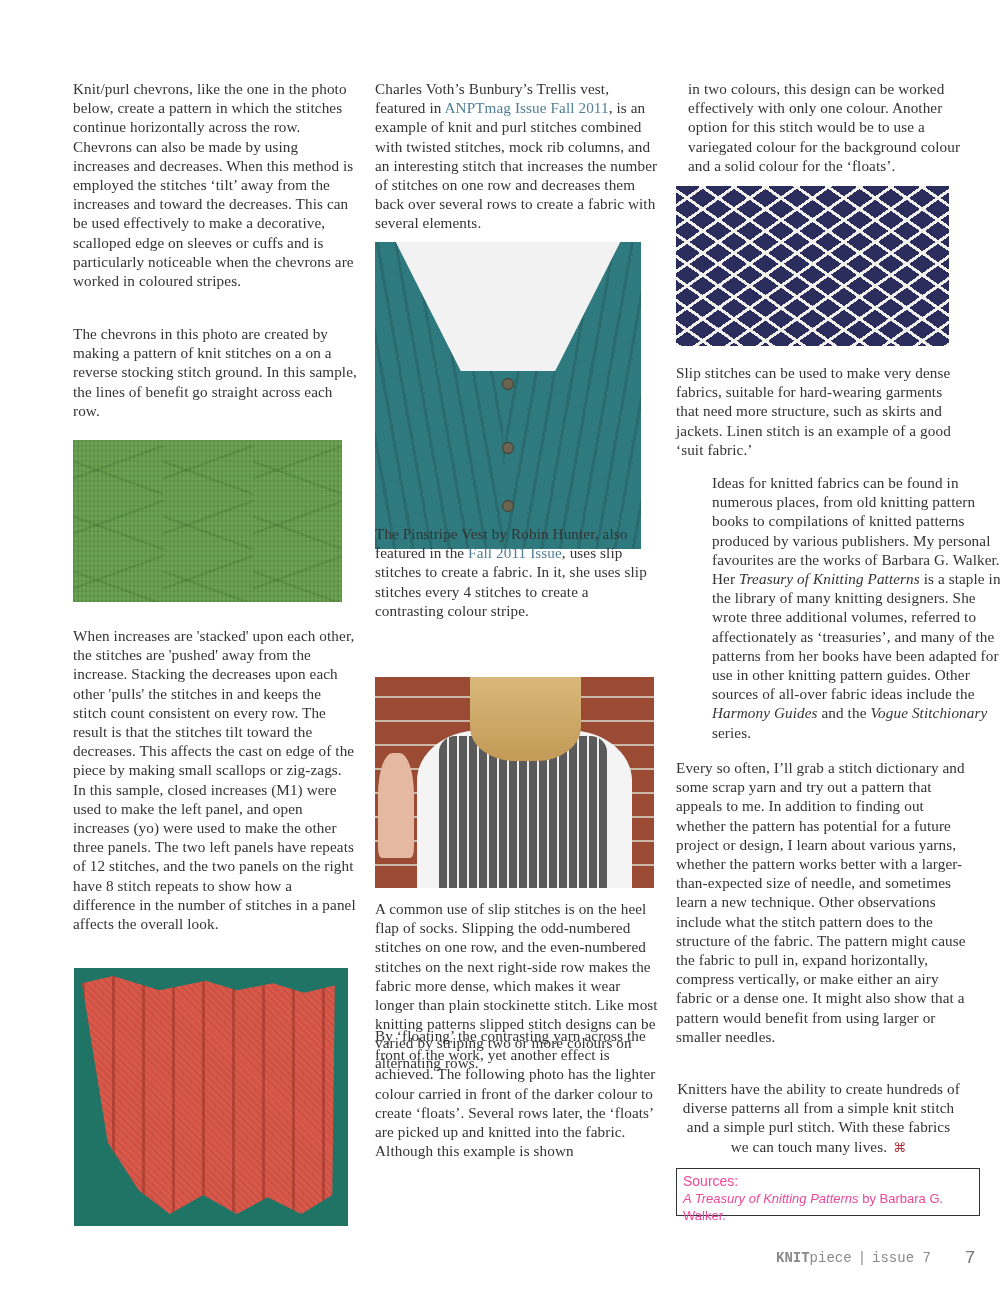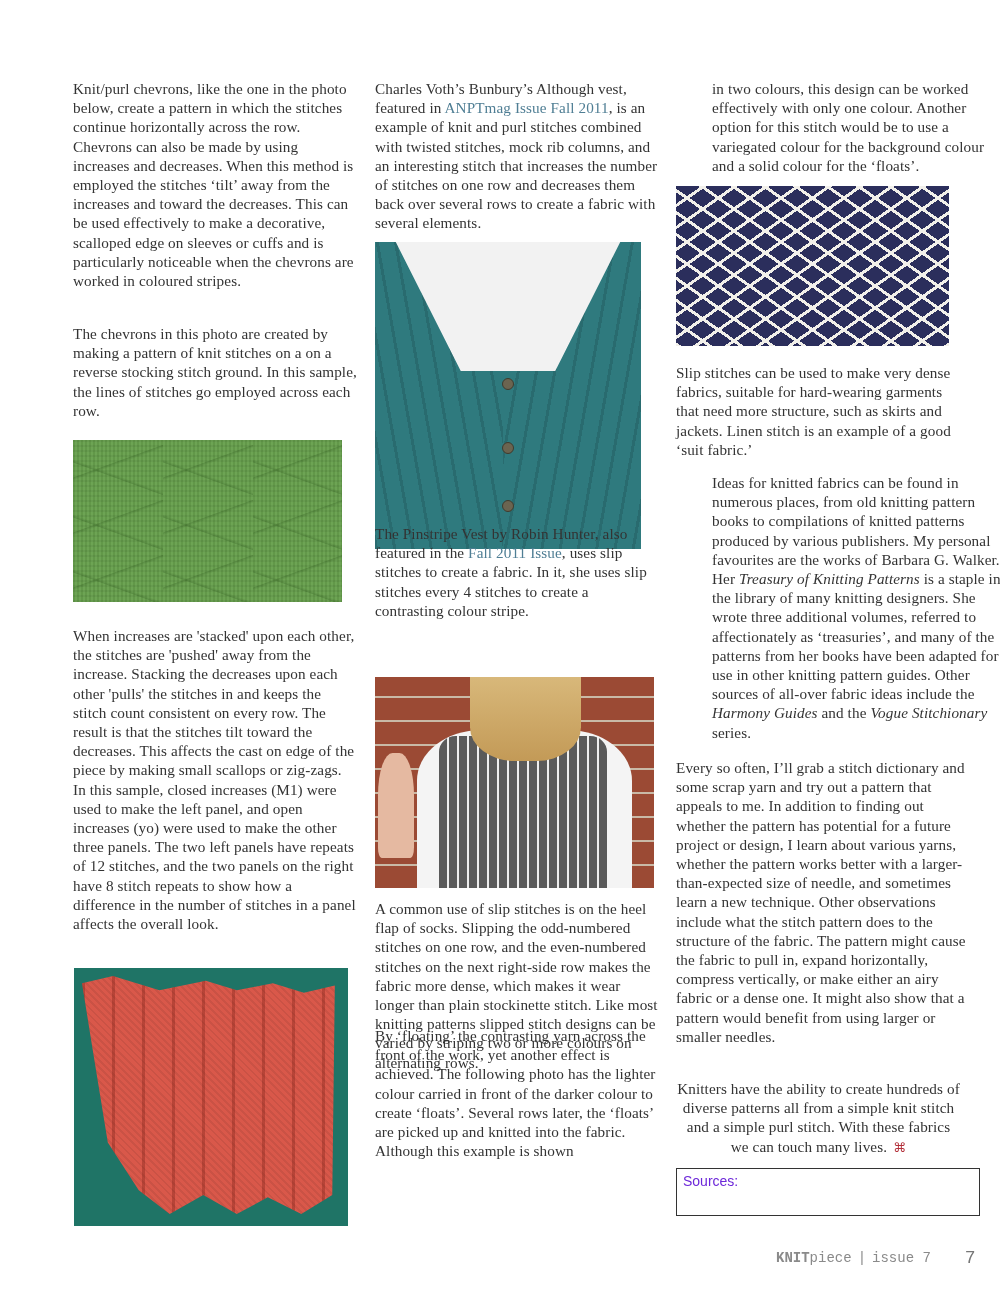--- a/index.html
+++ b/index.html
@@ -104,21 +104,21 @@
     background:
       repeating-linear-gradient(35deg, #f2f0ea 0 3px, transparent 3px 18px),
       repeating-linear-gradient(-35deg, #f2f0ea 0 3px, transparent 3px 18px),
       #2b2e5c;
   }
 
   
   #sources-box {
     position: absolute; left: 676px; top: 1168px; width: 304px; height: 48px;
     border: 1.5px solid #333; padding: 4px 6px;
-    font-family: "Liberation Sans", sans-serif; color: #6d28d9;
+    font-family: "Liberation Sans", sans-serif; color: #ec4899;
   }
   #sources-box .title { font-size: 14px; line-height: 17px; }
   #sources-box .entry { font-size: 13px; line-height: 17px; }
   #sources-box .entry em { font-style: italic; }
 
   .endmark { color: #b3303a; font-family: "DejaVu Sans", sans-serif; font-size: 13px; margin-left: 6px; }
 
   
   #footer {
     position: absolute; top: 1248px; left: 776px; height: 20px;
@@ -127,36 +127,36 @@
   }
   #footer .brand-strong { font-weight: bold; color: #8a8a8a; }
   #footer .sep { margin: 0 6px; }
   #footer .page-num { margin-left: 34px; font-size: 18px; color: #777; }
 </style>
 </head>
 <body>
 
 <p class="para" style="left:73px; top:79px; width:285px;">Knit/purl chevrons, like the one in the photo below, create a pattern in which the stitches continue horizontally across the row. Chevrons can also be made by using increases and decreases. When this method is employed the stitches ‘tilt’ away from the increases and toward the decreases. This can be used effectively to make a decorative, scalloped edge on sleeves or cuffs and is particularly noticeable when the chevrons are worked in coloured stripes.</p>
 
-<p class="para" style="left:73px; top:324px; width:285px;">The chevrons in this photo are created by making a pattern of knit stitches on a on a reverse stocking stitch ground. In this sample, the lines of stitches go employed across each row.</p>
+<p class="para" style="left:73px; top:324px; width:285px;">The chevrons in this photo are created by making a pattern of knit stitches on a on a reverse stocking stitch ground. In this sample, the lines of benefit go straight across each row.</p>
 
 <div class="photo" id="photo-chevron" title="Green knit/purl chevron swatch">
   <div class="chev" style="top:0px;"></div>
   <div class="chev" style="top:55px;"></div>
   <div class="chev" style="top:110px;"></div>
 </div>
 
 <p class="para" style="left:73px; top:626px; width:285px;">When increases are 'stacked' upon each other, the stitches are 'pushed' away from the increase. Stacking the decreases upon each other 'pulls' the stitches in and keeps the stitch count consistent on every row. The result is that the stitches tilt toward the decreases. This affects the cast on edge of the piece by making small scallops or zig-zags. In this sample, closed increases (M1) were used to make the left panel, and open increases (yo) were used to make the other three panels. The two left panels have repeats of 12 stitches, and the two panels on the right have 8 stitch repeats to show how a difference in the number of stitches in a panel affects the overall look.</p>
 
 <div class="photo" id="photo-lace" title="Red lace chevron swatch on teal background">
   <div class="fabric"></div>
 </div>
 
 <p class="para" style="left:375px; top:79px; width:285px;">
-  <span>Charles Voth’s Bunbury’s Although vest, featured in </span><span class="link">ANPTmag Issue Fall 2011</span><span>, is an example of knit and purl stitches combined with twisted stitches, mock rib columns, and an interesting stitch that increases the number of stitches on one row and decreases them back over several rows to create a fabric with several elements.</span>
+  <span>Charles Voth’s Bunbury’s Trellis vest, featured in </span><span class="link">ANPTmag Issue Fall 2011</span><span>, is an example of knit and purl stitches combined with twisted stitches, mock rib columns, and an interesting stitch that increases the number of stitches on one row and decreases them back over several rows to create a fabric with several elements.</span>
 </p>
 
 <div class="photo" id="photo-vest" title="Teal cabled vest with buttons">
   <div class="vest-left"></div>
   <div class="vest-right"></div>
   <div class="btn" style="top:136px;"></div>
   <div class="btn" style="top:200px;"></div>
   <div class="btn" style="top:258px;"></div>
 </div>
 
@@ -168,38 +168,39 @@
   <div class="shirt"></div>
   <div class="vestback"></div>
   <div class="hair"></div>
   <div class="hand"></div>
 </div>
 
 <p class="para" style="left:375px; top:899px; width:285px;">A common use of slip stitches is on the heel flap of socks. Slipping the odd-numbered stitches on one row, and the even-numbered stitches on the next right-side row makes the fabric more dense, which makes it wear longer than plain stockinette stitch. Like most knitting patterns slipped stitch designs can be varied by striping two or more colours on alternating rows.</p>
 
 <p class="para" style="left:375px; top:1026px; width:285px;">By ‘floating’ the contrasting yarn across the front of the work, yet another effect is achieved. The following photo has the lighter colour carried in front of the darker colour to create ‘floats’. Several rows later, the ‘floats’ are picked up and knitted into the fabric. Although this example is shown</p>
 
-<p class="para" style="left:712px; top:79px; width:285px;">in two colours, this design can be worked effectively with only one colour. Another option for this stitch would be to use a variegated colour for the background colour and a solid colour for the ‘floats’.</p>
+<p class="para" style="left:688px; top:79px; width:285px;">in two colours, this design can be worked effectively with only one colour. Another option for this stitch would be to use a variegated colour for the background colour and a solid colour for the ‘floats’.</p>
 
 <div class="photo" id="photo-floats" title="Navy fabric with white float lattice"></div>
 
 <p class="para" style="left:676px; top:363px; width:285px;">Slip stitches can be used to make very dense fabrics, suitable for hard-wearing garments that need more structure, such as skirts and jackets. Linen stitch is an example of a good ‘suit fabric.’</p>
 
 <p class="para" style="left:712px; top:473px; width:290px;">
   <span>Ideas for knitted fabrics can be found in numerous places, from old knitting pattern books to compilations of knitted patterns produced by various publishers. My personal favourites are the works of Barbara G. Walker. Her </span><em>Treasury of Knitting Patterns</em><span> is a staple in the library of many knitting designers. She wrote three additional volumes, referred to affectionately as ‘treasuries’, and many of the patterns from her books have been adapted for use in other knitting pattern guides. Other sources of all-over fabric ideas include the </span><em>Harmony Guides</em><span> and the </span><em>Vogue Stitchionary</em><span> series.</span>
 </p>
 
 <p class="para" style="left:676px; top:758px; width:290px;">Every so often, I’ll grab a stitch dictionary and some scrap yarn and try out a pattern that appeals to me. In addition to finding out whether the pattern has potential for a future project or design, I learn about various yarns, whether the pattern works better with a larger-than-expected size of needle, and sometimes learn a new technique. Other observations include what the stitch pattern does to the structure of the fabric. The pattern might cause the fabric to pull in, expand horizontally, compress vertically, or make either an airy fabric or a dense one. It might also show that a pattern would benefit from using larger or smaller needles.</p>
 
 <p class="para" style="left:676px; top:1079px; width:285px;text-align:center;">
   <span>Knitters have the ability to create hundreds of diverse patterns all from a simple knit stitch and a simple purl stitch. With these fabrics we can touch many lives.</span><span class="endmark">⌘</span>
 </p>
 
 <div id="sources-box">
   <div class="title">Sources:</div>
+  <div class="entry"><em>A Treasury of Knitting Patterns</em><span> by Barbara G. Walker.</span></div>
 </div>
 
 <div id="footer">
   <span class="brand-strong">KNIT</span>
     <span>piece</span>
   <span class="sep">|</span>
   <span>issue 7</span>
   <span class="page-num">7</span>
 </div>
 

